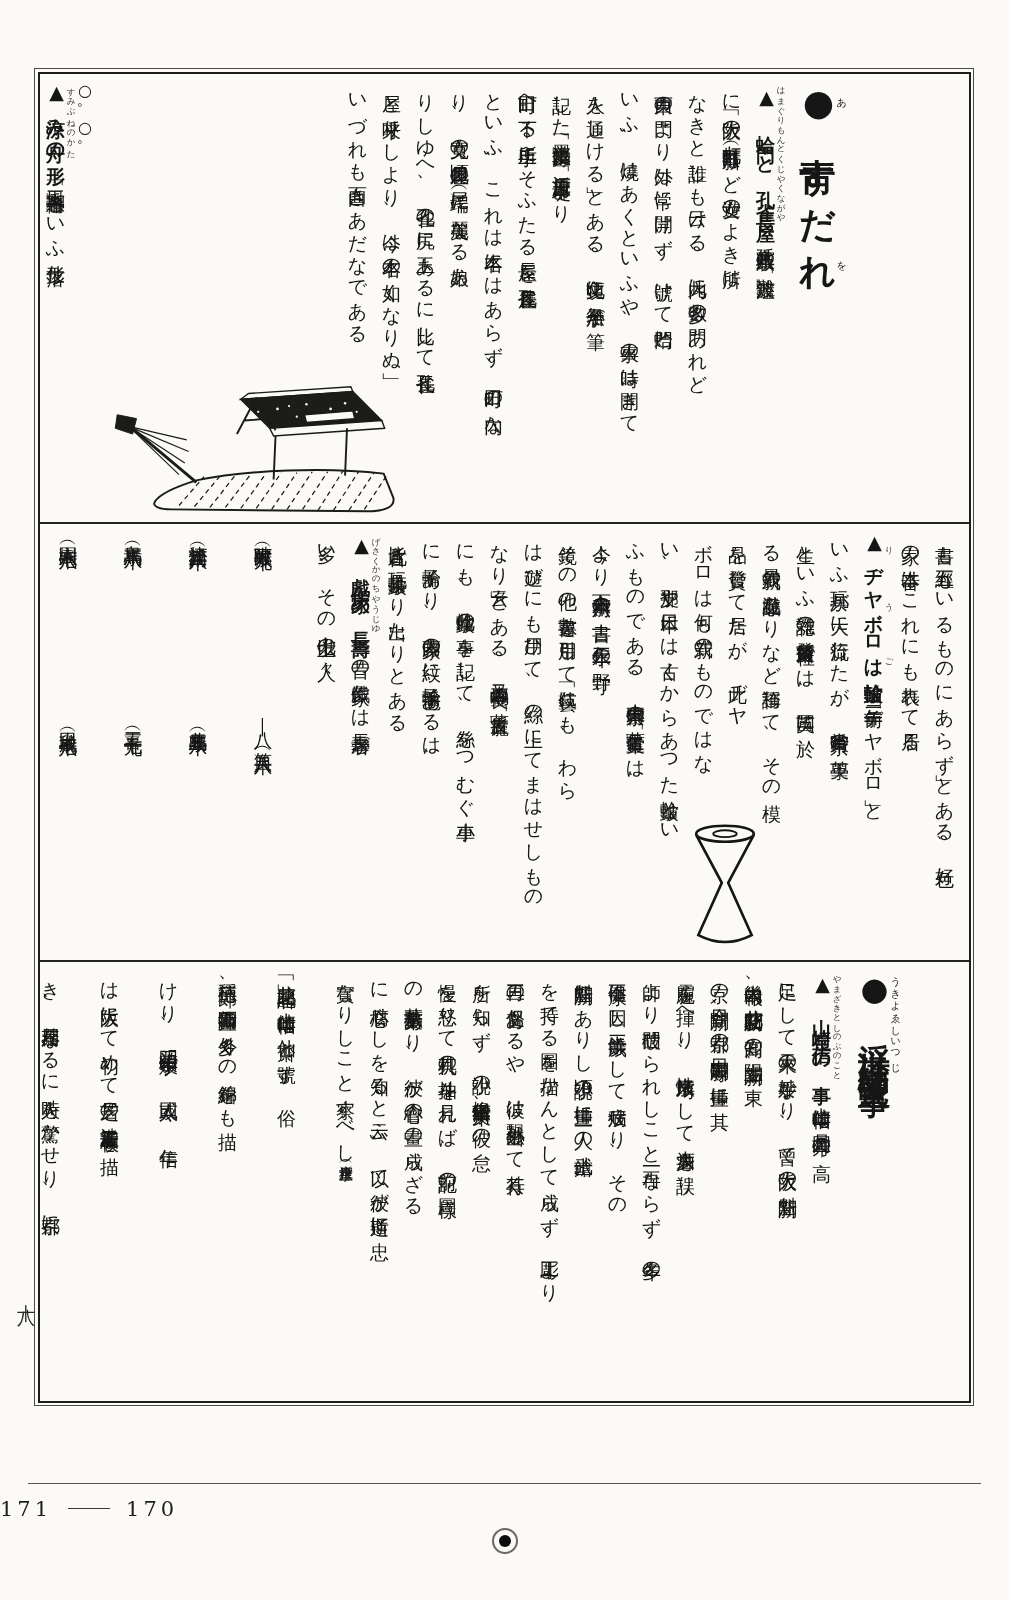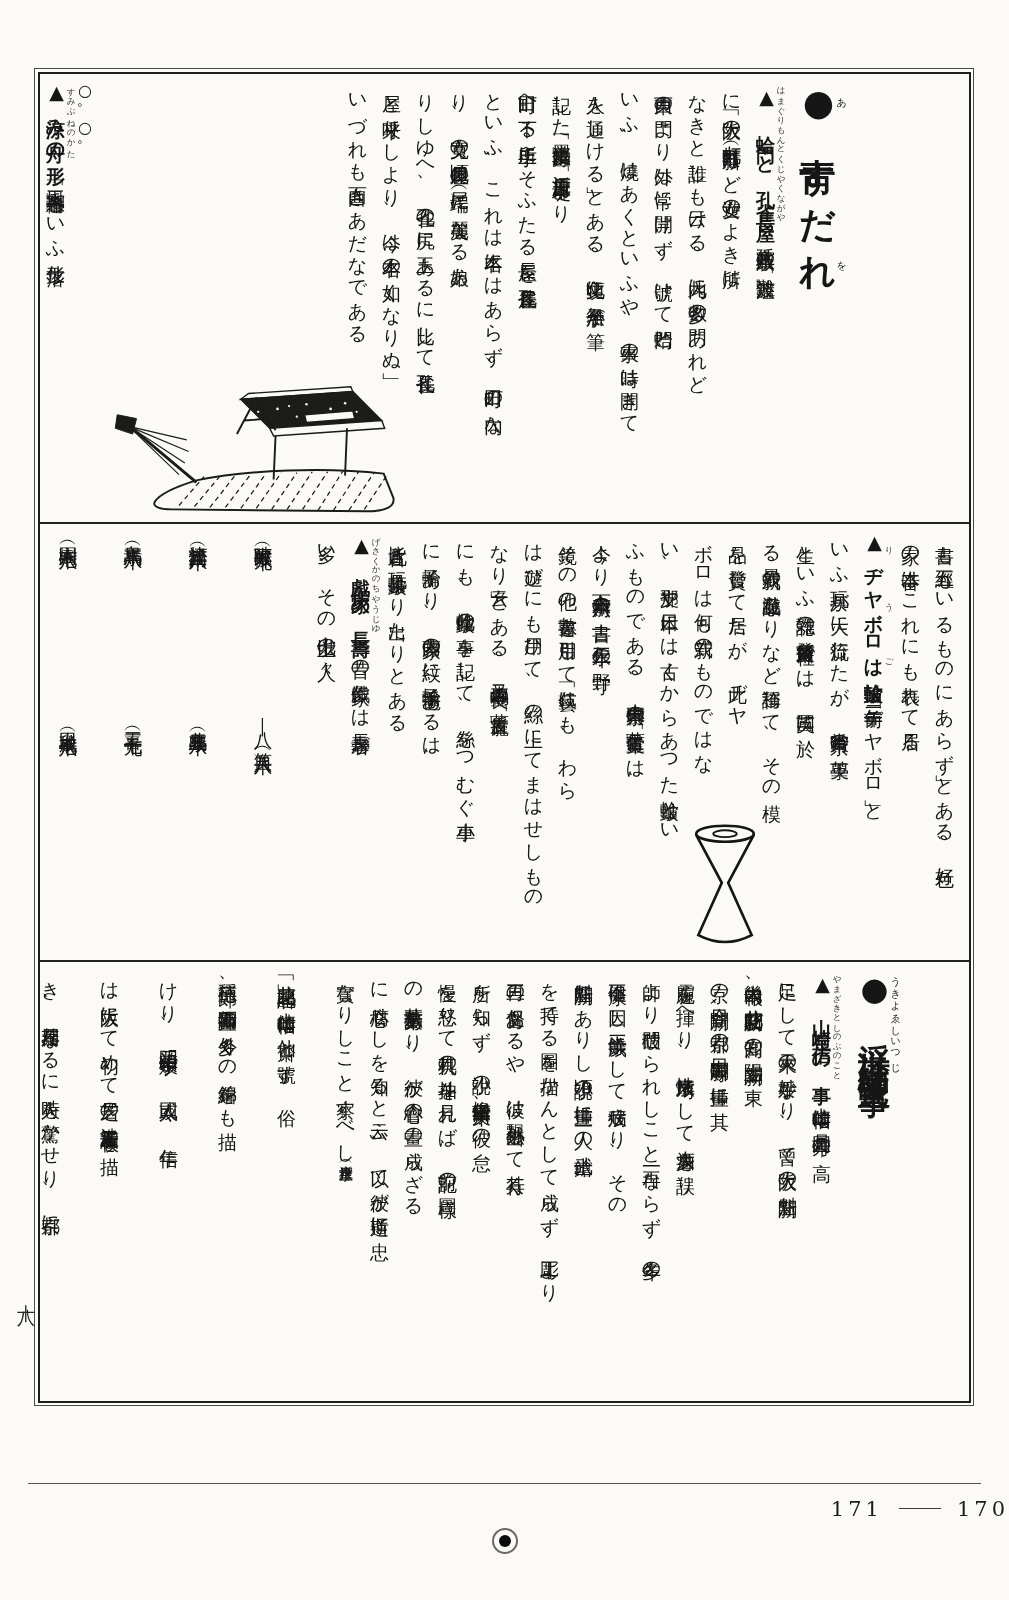--- a/index.html
+++ b/index.html
@@ -60,21 +60,21 @@
 
   
   .folio {
     position:absolute; left:14px; top:1290px;
     writing-mode:vertical-rl; font-size:18px; letter-spacing:5px; color:#2a2a28;
   }
   .footer-rule { position:absolute; left:28px; top:1483px; width:953px; height:0;
     border-top:1.5px solid #55534e; }
   .footer {
     position:absolute; top:1497px; left:0; width:100%;
-    text-align:right; font-size:21px; letter-spacing:4px; color:#1c1c1a;
+    text-align:left; font-size:21px; letter-spacing:4px; color:#1c1c1a;
   }
   .fdash { display:inline-block; width:42px; border-top:1.6px solid #3a3936;
     vertical-align:middle; margin:0 16px 5px; }
   .bullseye {
     position:absolute; top:1528px; left:50%; transform:translateX(-50%);
     width:22px; height:22px; border:2px solid #6b6964; border-radius:50%;
     display:flex; align-items:center; justify-content:center; background:#fbfaf6;
   }
   .bullseye .core { width:12px; height:12px; background:#0c0c0c; border-radius:50%; }
 </style>

